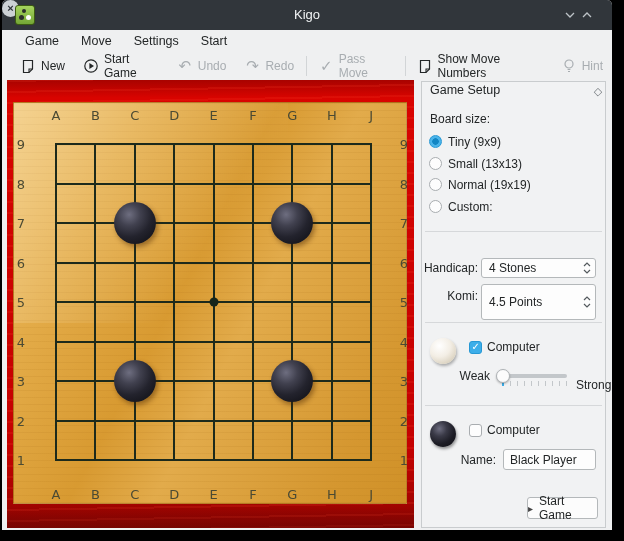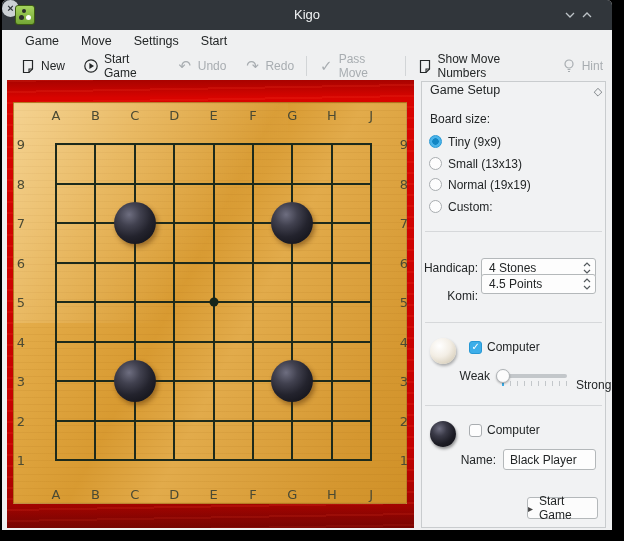--- a/index.html
+++ b/index.html
@@ -261,21 +261,21 @@
     <div class="spinbox" style="left:66px;top:178px;width:115px;height:20px">
       <span class="val">4 Stones</span>
       <span class="chevrons">
         <svg width="8" height="12" viewBox="0 0 8 12">
             <polyline points="1,4 4,1 7,4" fill="none" stroke="currentColor" stroke-width="1.2"></polyline>
             <polyline points="1,8 4,11 7,8" fill="none" stroke="currentColor" stroke-width="1.2"></polyline>
           </svg>
       </span>
     </div>
     <div class="plabel right" style="left:63px;top:216px">Komi:</div>
-    <div class="spinbox" style="left:66px;top:194px;width:115px;height:20px">
+    <div class="spinbox" style="left:66px;top:204px;width:115px;height:36px">
       <span class="val">4.5 Points</span>
       <span class="chevrons">
         <svg width="8" height="12" viewBox="0 0 8 12">
             <polyline points="1,4 4,1 7,4" fill="none" stroke="currentColor" stroke-width="1.2"></polyline>
             <polyline points="1,8 4,11 7,8" fill="none" stroke="currentColor" stroke-width="1.2"></polyline>
           </svg>
       </span>
     </div>
 
     <div class="psep" style="left:10px;top:242px;width:177px"></div>

